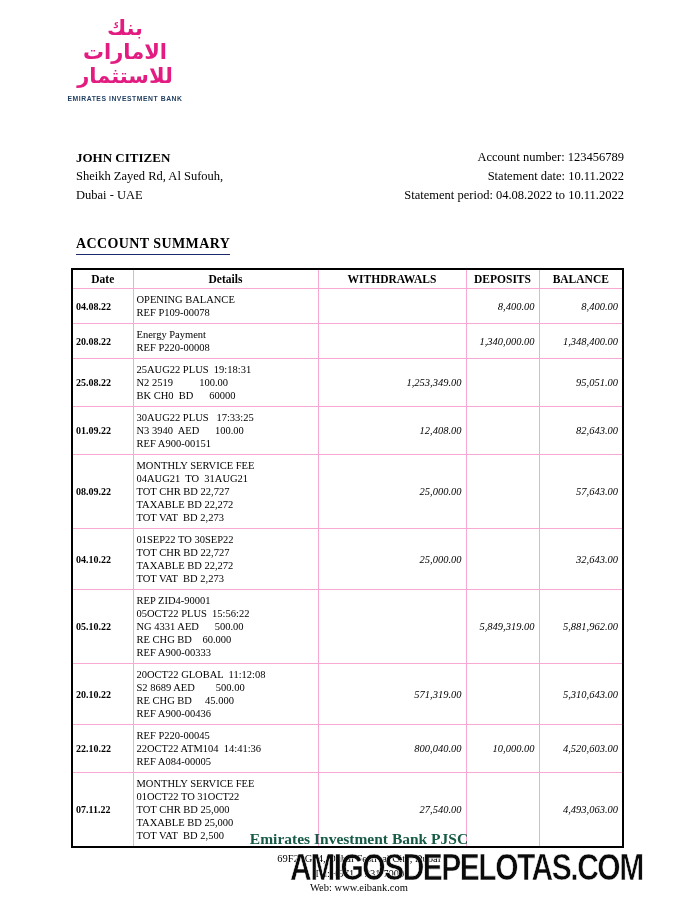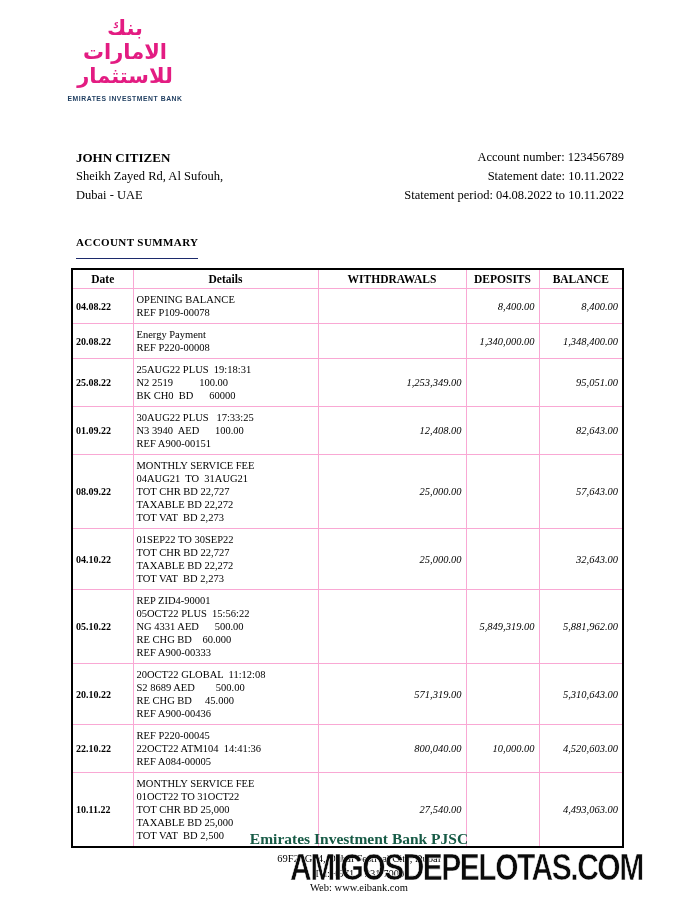--- a/index.html
+++ b/index.html
@@ -33,24 +33,24 @@
     position:absolute; top:148px; left:76px; right:66px;
     display:flex; justify-content:space-between;gap:17px;
   }
   .customer { font-size:12.5px; line-height:19px; }
   .customer .name { font-weight:bold; font-size:13px; }
   .meta { text-align:right; font-size:12.5px; line-height:19px; }
 
   
   .section-title {
     position:absolute; top:236px; left:76px;
-    font-size:11px; font-weight:bold; letter-spacing:0.4px;
+    font-size:14px; font-weight:bold; letter-spacing:0.4px;
     display:inline-block;
     border-bottom:1.5px solid #1c2a6b;
-    padding-bottom:10px;
+    padding-bottom:2px;
   }
 
   
   table.stmt {
     position:absolute; top:268px; left:71px;
     width:551px;
     border-collapse:collapse;
     border:2px solid #000;
     table-layout:fixed;
   }
@@ -209,21 +209,21 @@
     <tr>
       <td class="c-date">22.10.22</td>
       <td class="c-details">REF P220-00045
 22OCT22 ATM104  14:41:36
 REF A084-00005</td>
       <td class="c-amt">800,040.00</td>
       <td class="c-amt">10,000.00</td>
       <td class="c-amt">4,520,603.00</td>
     </tr>
     <tr>
-      <td class="c-date">10.11.22</td>
+      <td class="c-date">07.11.22</td>
       <td class="c-details">MONTHLY SERVICE FEE
 01OCT22 TO 31OCT22
 TOT CHR BD 25,000
 TAXABLE BD 25,000
 TOT VAT  BD 2,500</td>
       <td class="c-amt">27,540.00</td>
       <td class="c-amt"></td>
       <td class="c-amt">4,493,063.00</td>
     </tr>
   </tbody>

